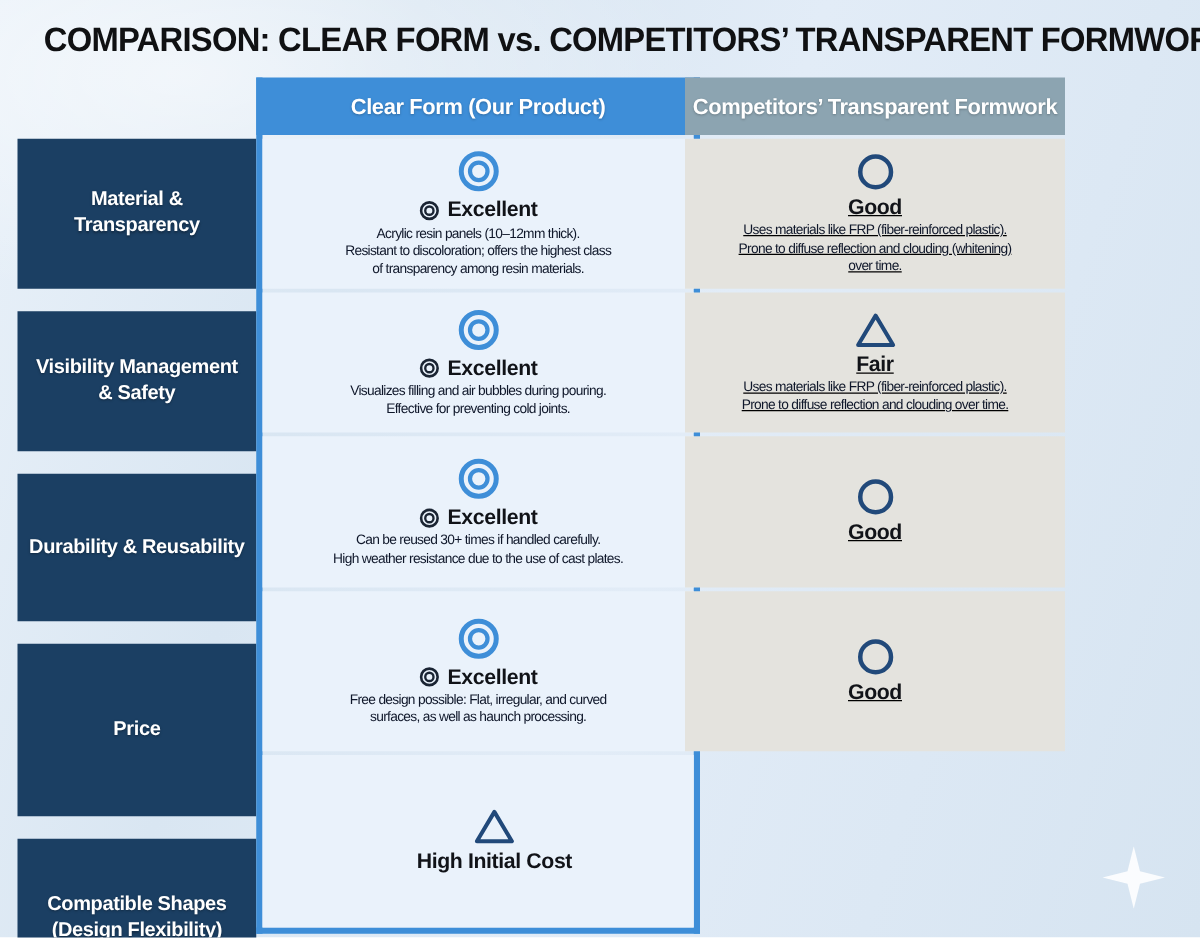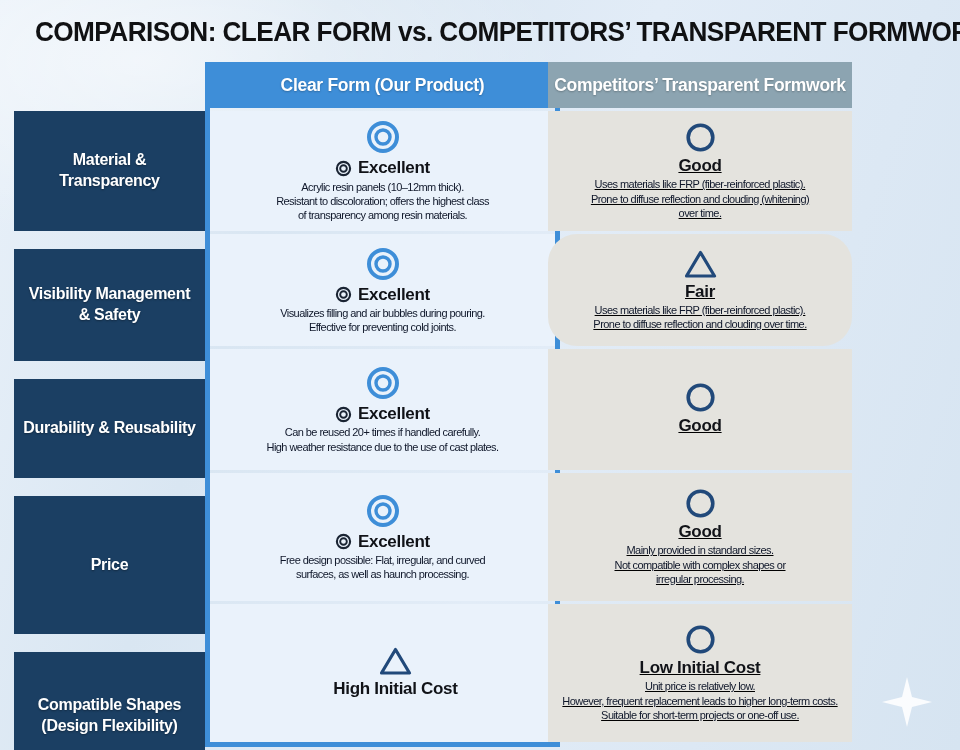--- a/index.html
+++ b/index.html
@@ -133,21 +133,21 @@
 <body>
 
 <div class="page">
   <div class="title">COMPARISON: CLEAR FORM vs. COMPETITORS’ TRANSPARENT FORMWORK</div>
 
   <div class="labels-col" id="labels-col">
       <div class="label-cell" style="height: 120px;">Material &amp;
 Transparency</div>
       <div class="label-cell" style="height: 112px;">Visibility Management
 &amp; Safety</div>
-      <div class="label-cell" style="height: 99px;">Durability &amp; Reusability</div>
+      <div class="label-cell" style="height: 118px;">Durability &amp; Reusability</div>
       <div class="label-cell" style="height: 138px;">Price</div>
       <div class="label-cell" style="height: 128px;">Compatible Shapes
 (Design Flexibility)</div>
     </div>
 
   <div class="product-col">
     <div class="hdr product-hdr">Clear Form (Our Product)</div>
     <div class="cells" id="product-cells">
         <div class="cell product-cell" style="height: 120px;">
           <div class="big-icon"><svg width="36" height="36" viewBox="0 0 36 36">
@@ -185,21 +185,21 @@
               <circle cx="18" cy="18" r="14" fill="none" stroke="#3E8ED8" stroke-width="4"></circle>
               <circle cx="18" cy="18" r="7" fill="none" stroke="#3E8ED8" stroke-width="3.4"></circle>
             </svg></div>
           <div class="rating">
             <span class="inline-icon"><svg width="17" height="17" viewBox="0 0 36 36">
                 <circle cx="18" cy="18" r="14" fill="none" stroke="#1A2433" stroke-width="4.4"></circle>
                 <circle cx="18" cy="18" r="7" fill="none" stroke="#1A2433" stroke-width="4"></circle>
               </svg></span>
             <span>Excellent</span>
           </div>
-          <div class="desc">Can be reused 20+ times if handled carefully.
+          <div class="desc">Can be reused 30+ times if handled carefully.
 High weather resistance due to the use of cast plates.</div>
         </div>
         <div class="cell product-cell" style="height: 128px;">
           <div class="big-icon"><svg width="36" height="36" viewBox="0 0 36 36">
               <circle cx="18" cy="18" r="14" fill="none" stroke="#3E8ED8" stroke-width="4"></circle>
               <circle cx="18" cy="18" r="7" fill="none" stroke="#3E8ED8" stroke-width="3.4"></circle>
             </svg></div>
           <div class="rating">
             <span class="inline-icon"><svg width="17" height="17" viewBox="0 0 36 36">
                 <circle cx="18" cy="18" r="14" fill="none" stroke="#1A2433" stroke-width="4.4"></circle>
@@ -228,21 +228,21 @@
           <div class="big-icon"><svg width="31" height="31" viewBox="0 0 31 31">
               <circle cx="15.5" cy="15.5" r="12.3" fill="none" stroke="#21497A" stroke-width="3.6"></circle>
             </svg></div>
           <div class="rating">
             <span>Good</span>
           </div>
           <div class="desc">Uses materials like FRP (fiber-reinforced plastic).
 Prone to diffuse reflection and clouding (whitening)
 over time.</div>
         </div>
-        <div class="cell comp-cell" style="height: 112px; border-radius: 29px;">
+        <div class="cell comp-cell" style="height: 112px;">
           <div class="big-icon"><svg width="35" height="30" viewBox="0 0 35 30">
               <path d="M17.5 3.5 L31.5 27 L3.5 27 Z" fill="none" stroke="#21497A" stroke-width="3.2" stroke-linejoin="round"></path>
             </svg></div>
           <div class="rating">
             <span>Fair</span>
           </div>
           <div class="desc">Uses materials like FRP (fiber-reinforced plastic).
 Prone to diffuse reflection and clouding over time.</div>
         </div>
         <div class="cell comp-cell" style="height: 121px;">
@@ -253,32 +253,18 @@
             <span>Good</span>
           </div>
         </div>
         <div class="cell comp-cell" style="height: 128px;">
           <div class="big-icon"><svg width="31" height="31" viewBox="0 0 31 31">
               <circle cx="15.5" cy="15.5" r="12.3" fill="none" stroke="#21497A" stroke-width="3.6"></circle>
             </svg></div>
           <div class="rating">
             <span>Good</span>
           </div>
-          <div class="desc">Mainly provided in standard sizes.
-Not compatible with complex shapes or
-irregular processing.</div>
-        </div>
-        <div class="cell comp-cell" style="height: 138px;">
-          <div class="big-icon"><svg width="31" height="31" viewBox="0 0 31 31">
-              <circle cx="15.5" cy="15.5" r="12.3" fill="none" stroke="#21497A" stroke-width="3.6"></circle>
-            </svg></div>
-          <div class="rating">
-            <span>Low Initial Cost</span>
-          </div>
-          <div class="desc">Unit price is relatively low.
-However, frequent replacement leads to higher long-term costs.
-Suitable for short-term projects or one-off use.</div>
         </div>
       </div>
   </div>
 
   <div class="sparkle"></div>
 </div>
 
 </body></html>

